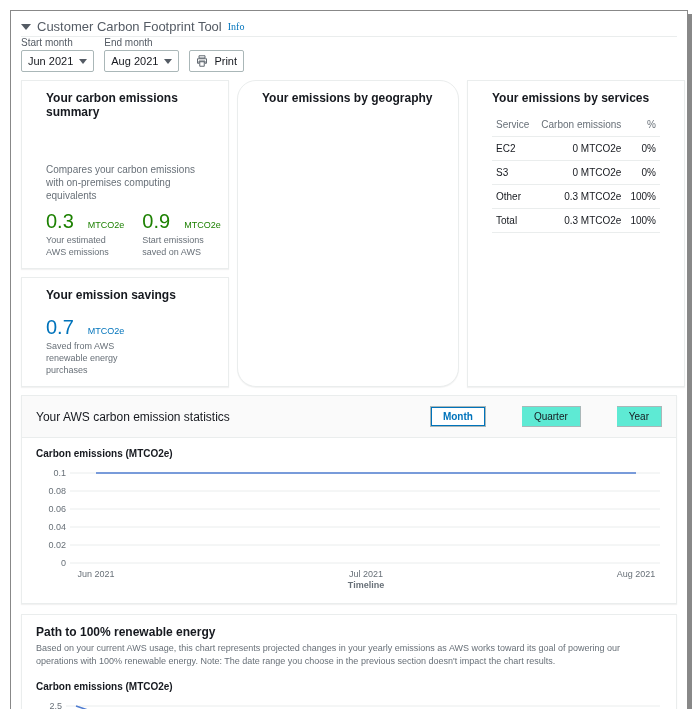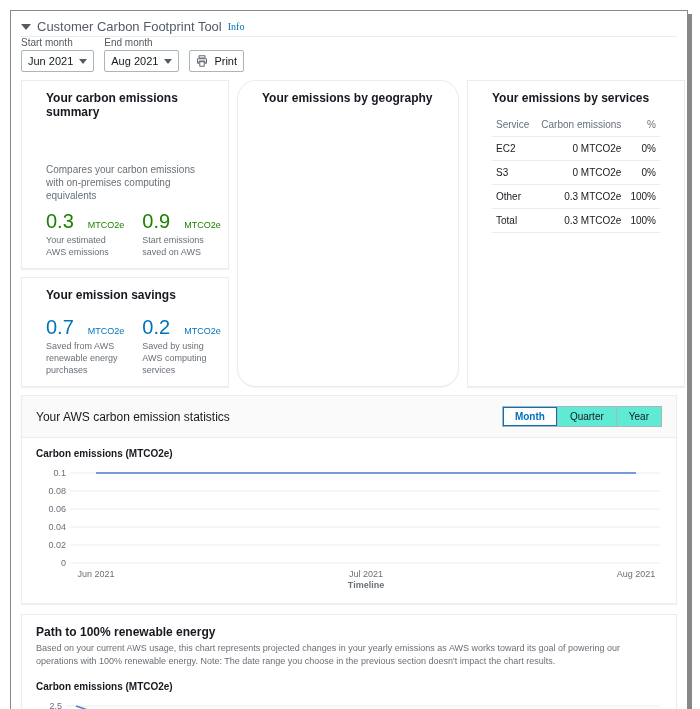--- a/index.html
+++ b/index.html
@@ -93,21 +93,21 @@
   .svc-table th { color:#687078; font-weight:400; }
   .svc-table td:nth-child(2), .svc-table th:nth-child(2) { text-align:right; }
   .svc-table td:nth-child(3), .svc-table th:nth-child(3) { text-align:right; }
   .full-card { margin-bottom: 10px; }
   .stats-header {
     display:flex; justify-content:space-between; align-items:center;
     border-bottom: 1px solid #eaeded;
     padding: 10px 14px;
     background:#fafafa;
   }
-  .seg-group { display:flex; }
+  .seg-group { display:flex;gap:36px; }
   .seg {
     border:1px solid #aab7b8; background:#5eead4; font-size:10px; padding:4px 12px;
   }
   .seg + .seg { border-left:none; }
   .seg.active { background:#fff; font-weight:700; box-shadow: inset 0 0 0 1px #0073bb; color:#0073bb; }
   .chart-area { padding: 10px 14px 14px 14px; }
   .chart-title { font-size: 10px; font-weight:700; margin-bottom:4px; }
   svg.plot { display:block; }
   .axis-label { font-size:9px; fill:#687078; }
   .tick { font-size:9px; fill:#687078; }
@@ -165,24 +165,20 @@
             <div class="desc">Start emissions saved on AWS</div>
           </div>
         </div>
       </div>
       <div class="card card-pad">
         <h3>Your emission savings</h3>
         <div class="pair-row" style="margin-top:14px">
           <div class="pair">
             <span class="val blue">0.7</span><span class="unit" style="color:#0073bb">MTCO2e</span>
             <div class="desc">Saved from AWS renewable energy purchases</div>
-          </div>
-          <div class="pair">
-            <span class="val blue">0.2</span><span class="unit" style="color:#0073bb">MTCO2e</span>
-            <div class="desc">Saved by using AWS computing services</div>
           </div>
         </div>
       </div>
     </div>
 
     <div class="card card-pad geo-card" style="align-items:stretch">
       <h3>Your emissions by geography</h3>
     </div>
 
     <div class="card card-pad">

